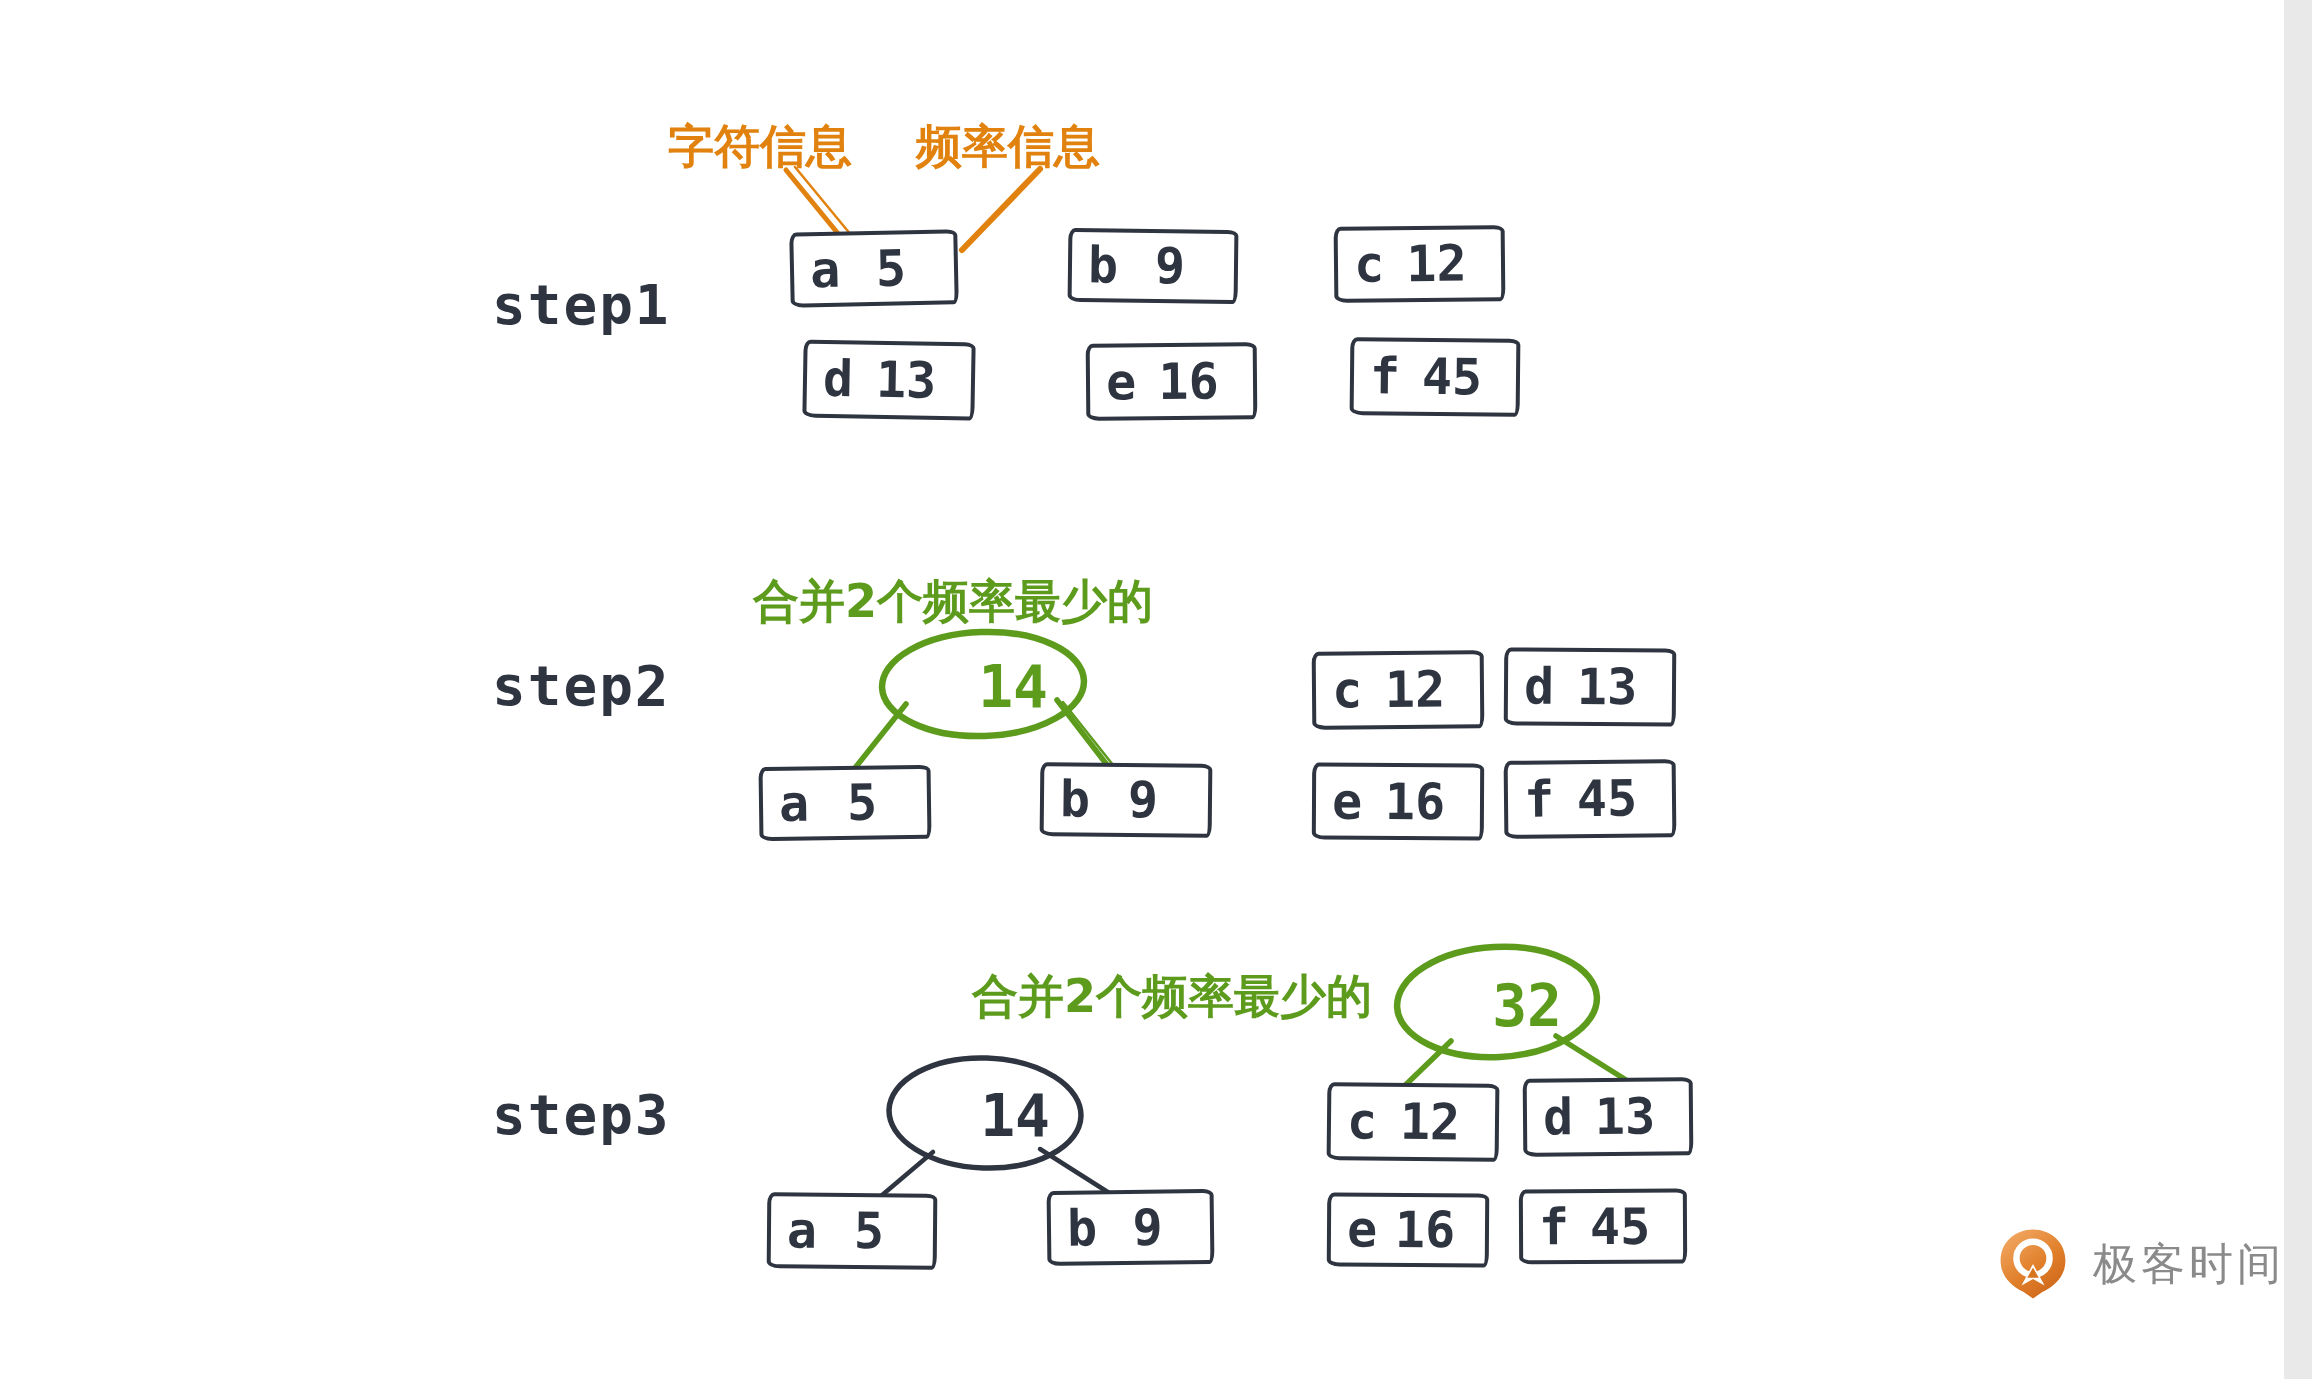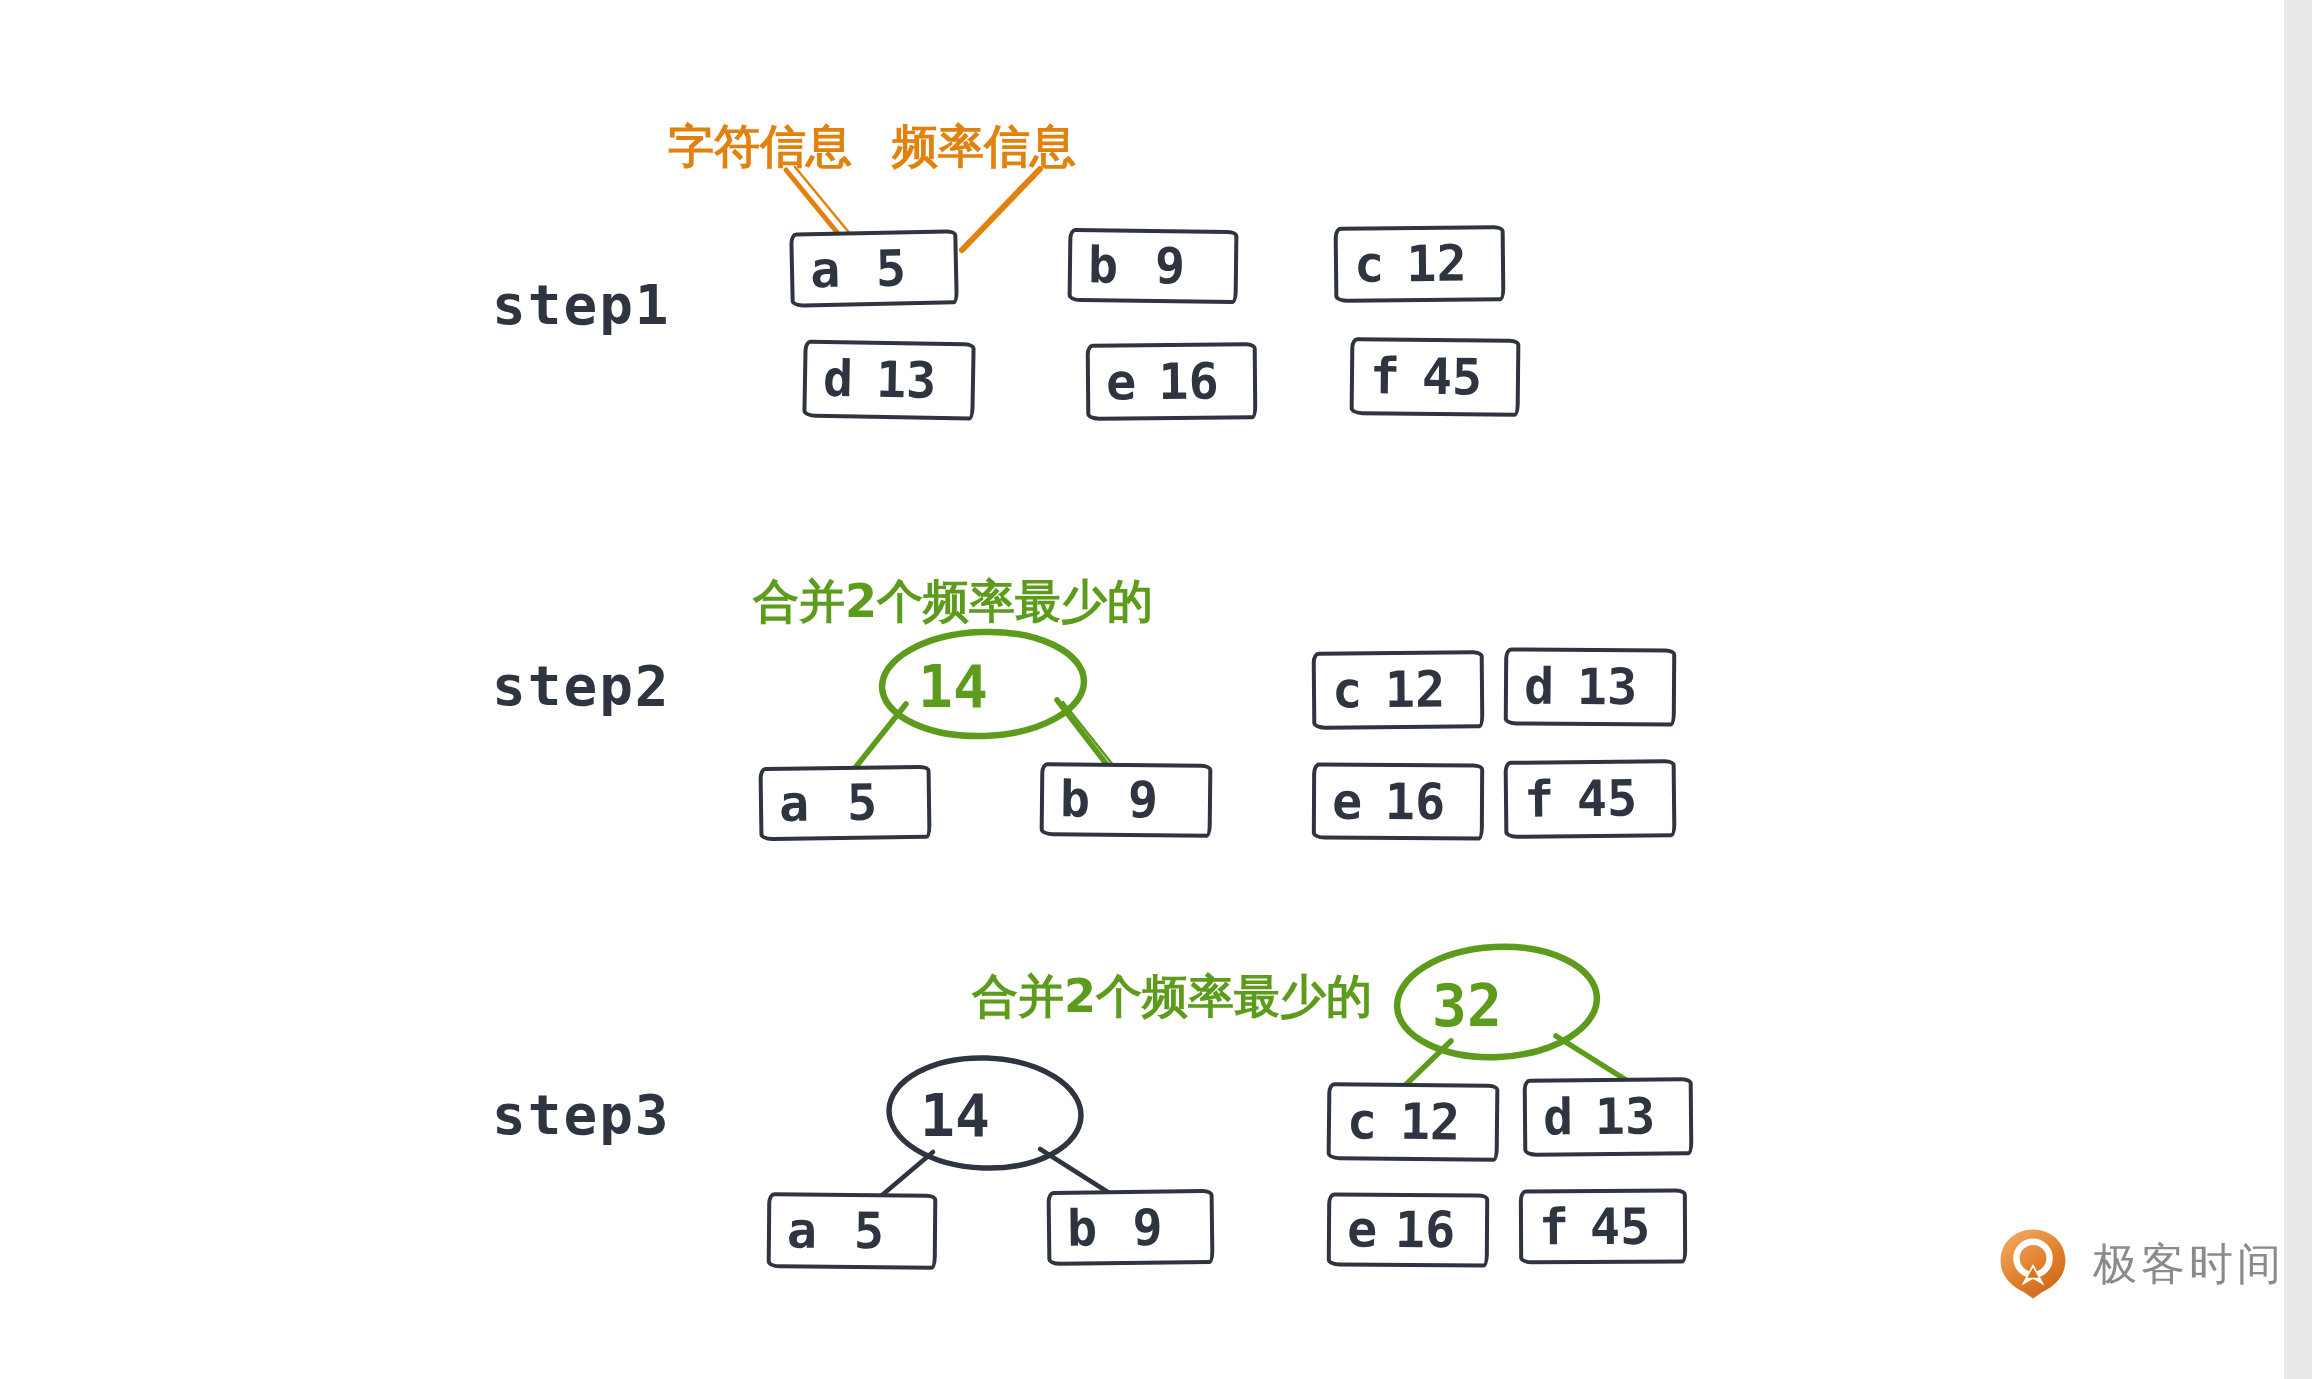--- a/index.html
+++ b/index.html
@@ -61,21 +61,21 @@
     font-weight:bold;
     font-size:50px;
     color:var(--ink);
   }
   .node .ch{flex:0 0 auto;}
   .node .fr{flex:1 1 auto;text-align:center;}
   
   .oval-value{
     position:absolute;
     width:130px;
-    text-align:left;
+    text-align:right;
     font-family:"DejaVu Sans Mono","Liberation Mono",monospace;
     font-weight:bold;
     font-size:58px;
   }
   .oval-value.green{color:var(--green);}
   .oval-value.ink{color:var(--ink);}
   
   .logo{
     position:absolute;
     display:flex;
@@ -116,21 +116,21 @@
     </g>
 
     <g stroke="#2e3440" fill="none" stroke-linecap="round">
       <ellipse cx="985" cy="1113" rx="96" ry="55" stroke-width="5.5" transform="rotate(2 985 1113)"></ellipse>
       <line x1="933" y1="1152" x2="868" y2="1207" stroke-width="4.5"></line>
       <line x1="1040" y1="1149" x2="1125" y2="1203" stroke-width="4.5"></line>
     </g>
   </svg>
 
   <div class="ann-label" style="left:668px;top:116px;">字符信息</div>
-  <div class="ann-label" style="left:892px;top:116px;">频率信息</div>
+  <div class="ann-label" style="left:916px;top:116px;">频率信息</div>
 
   <div class="step-label" style="left:492px;top:272px;">step1</div>
 
   <div class="node" style="left:790px;top:231px;width:168px;height:75px;transform:rotate(-1.2deg);">
     <span class="ch">a</span>
     <span class="fr">5</span>
   </div>
   <div class="node" style="left:1068px;top:229px;width:170px;height:74px;transform:rotate(0.7deg);">
     <span class="ch">b</span>
     <span class="fr">9</span>

